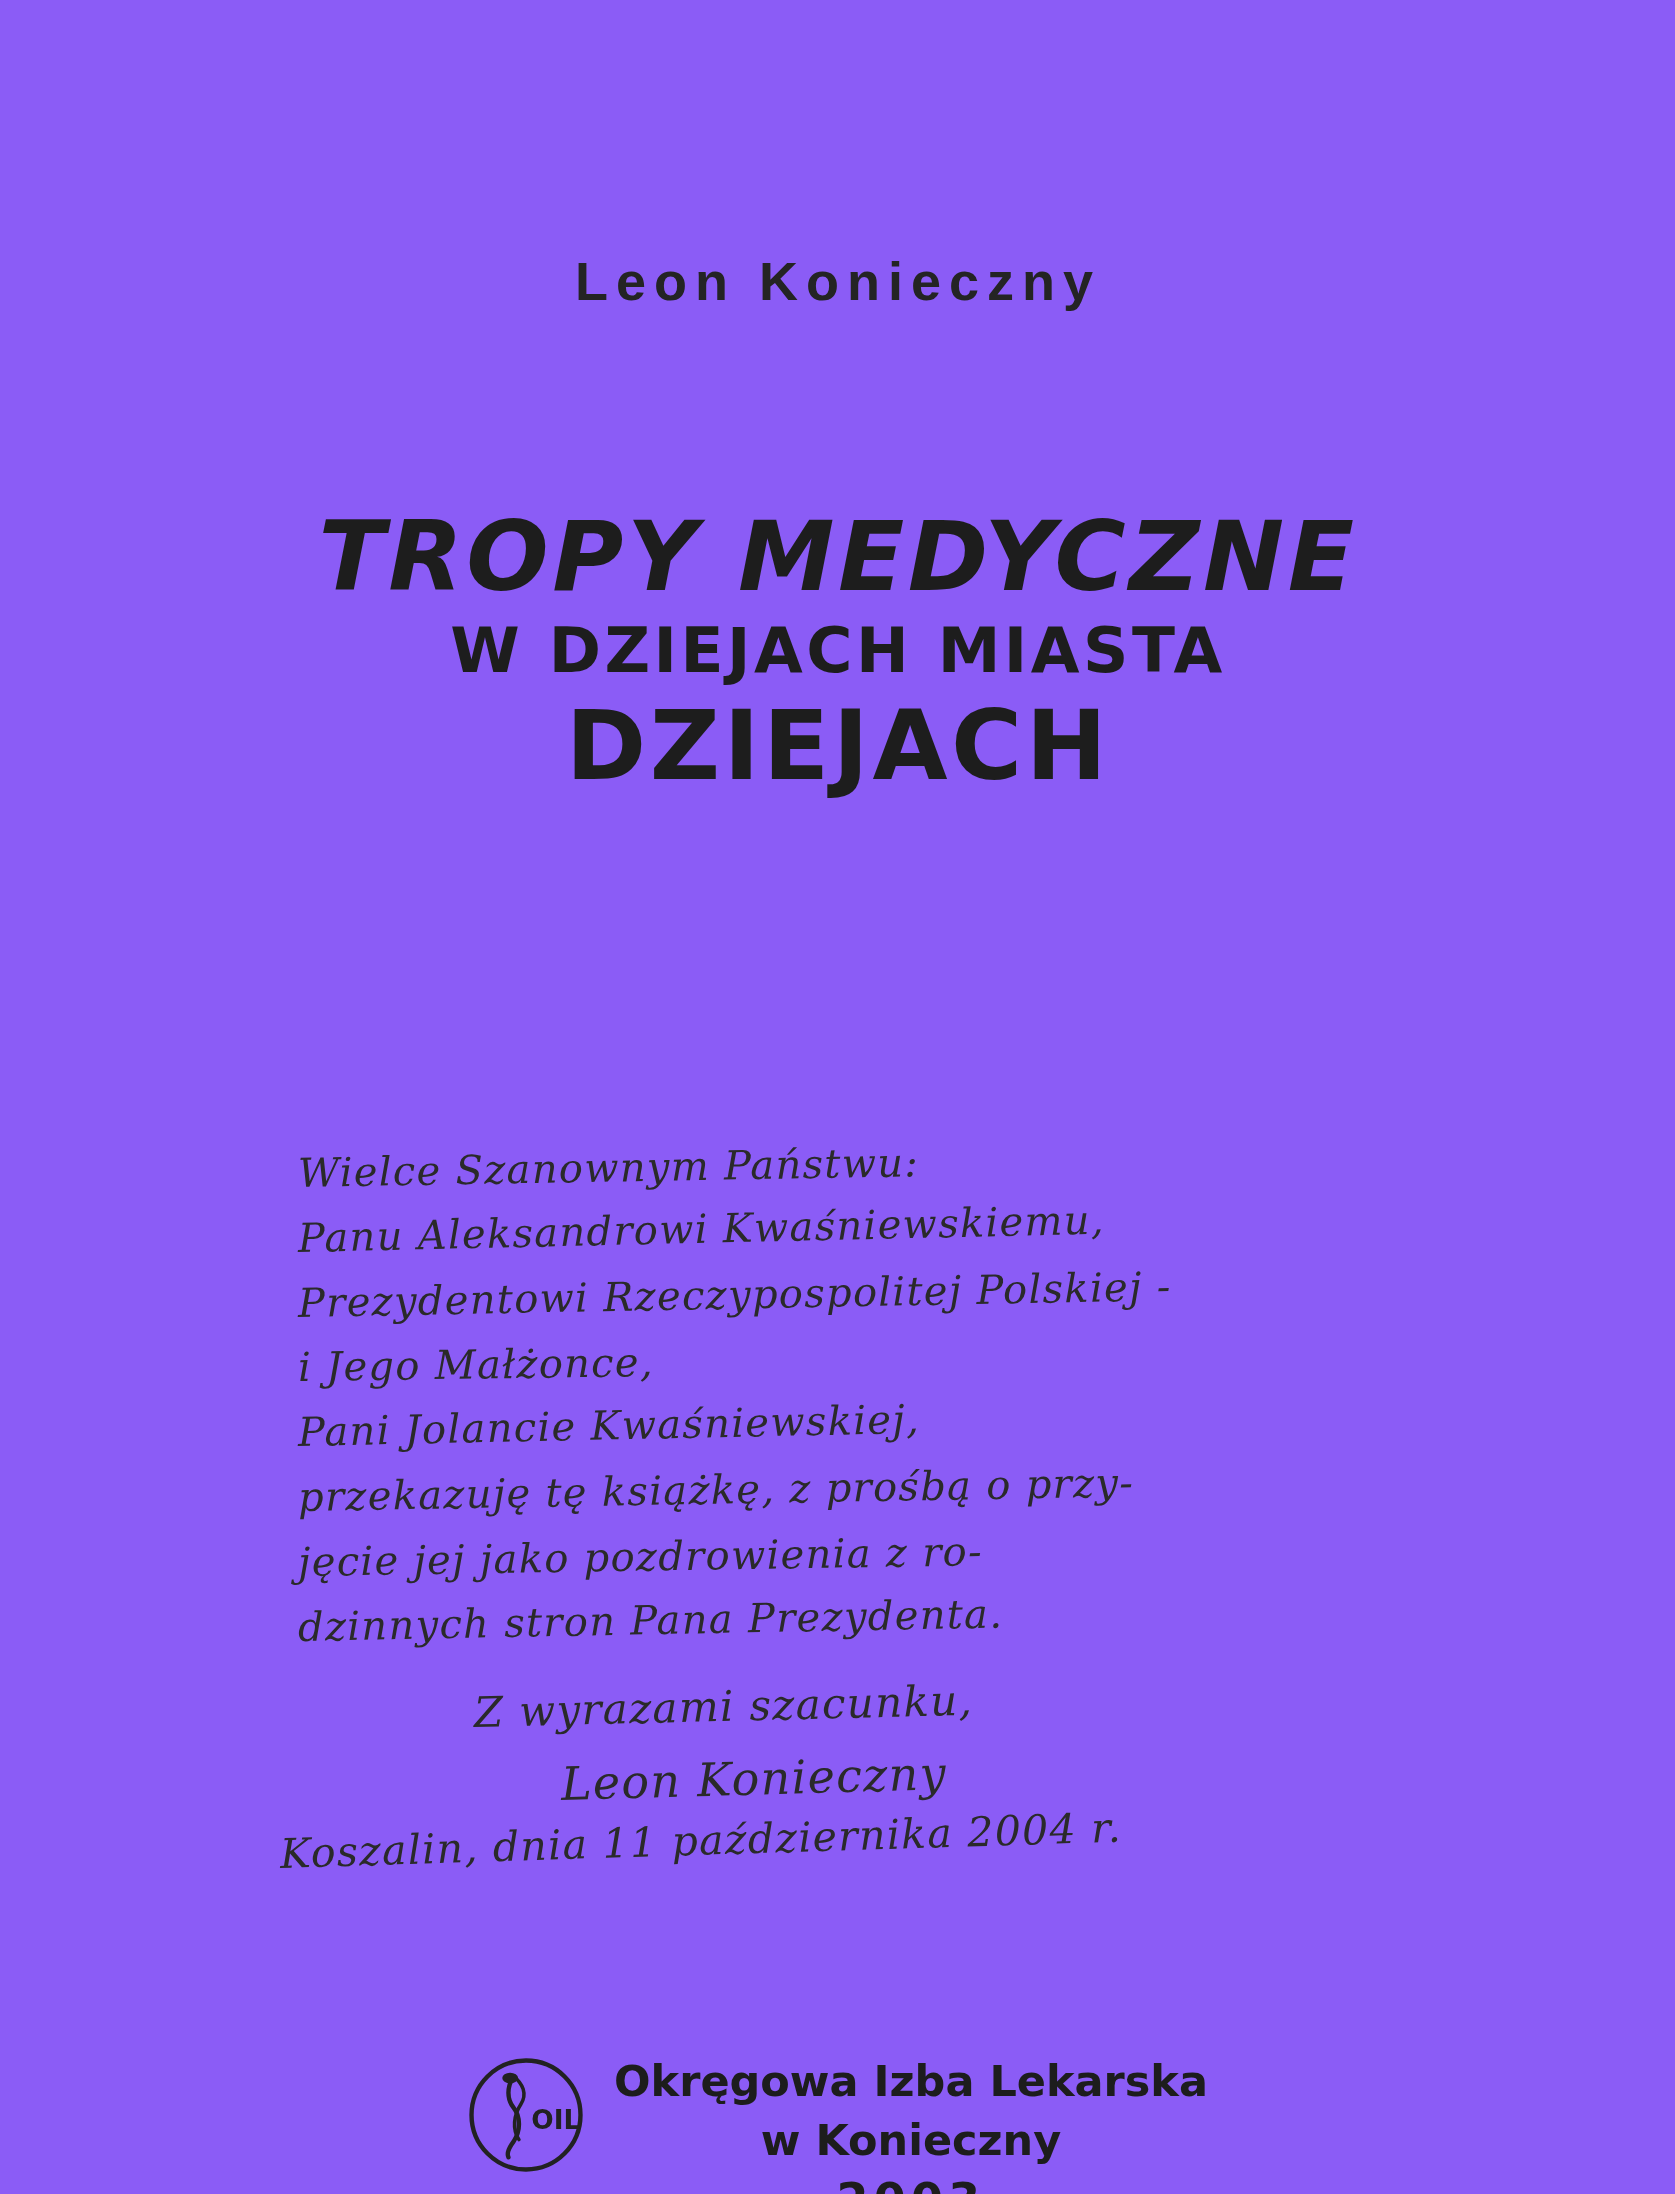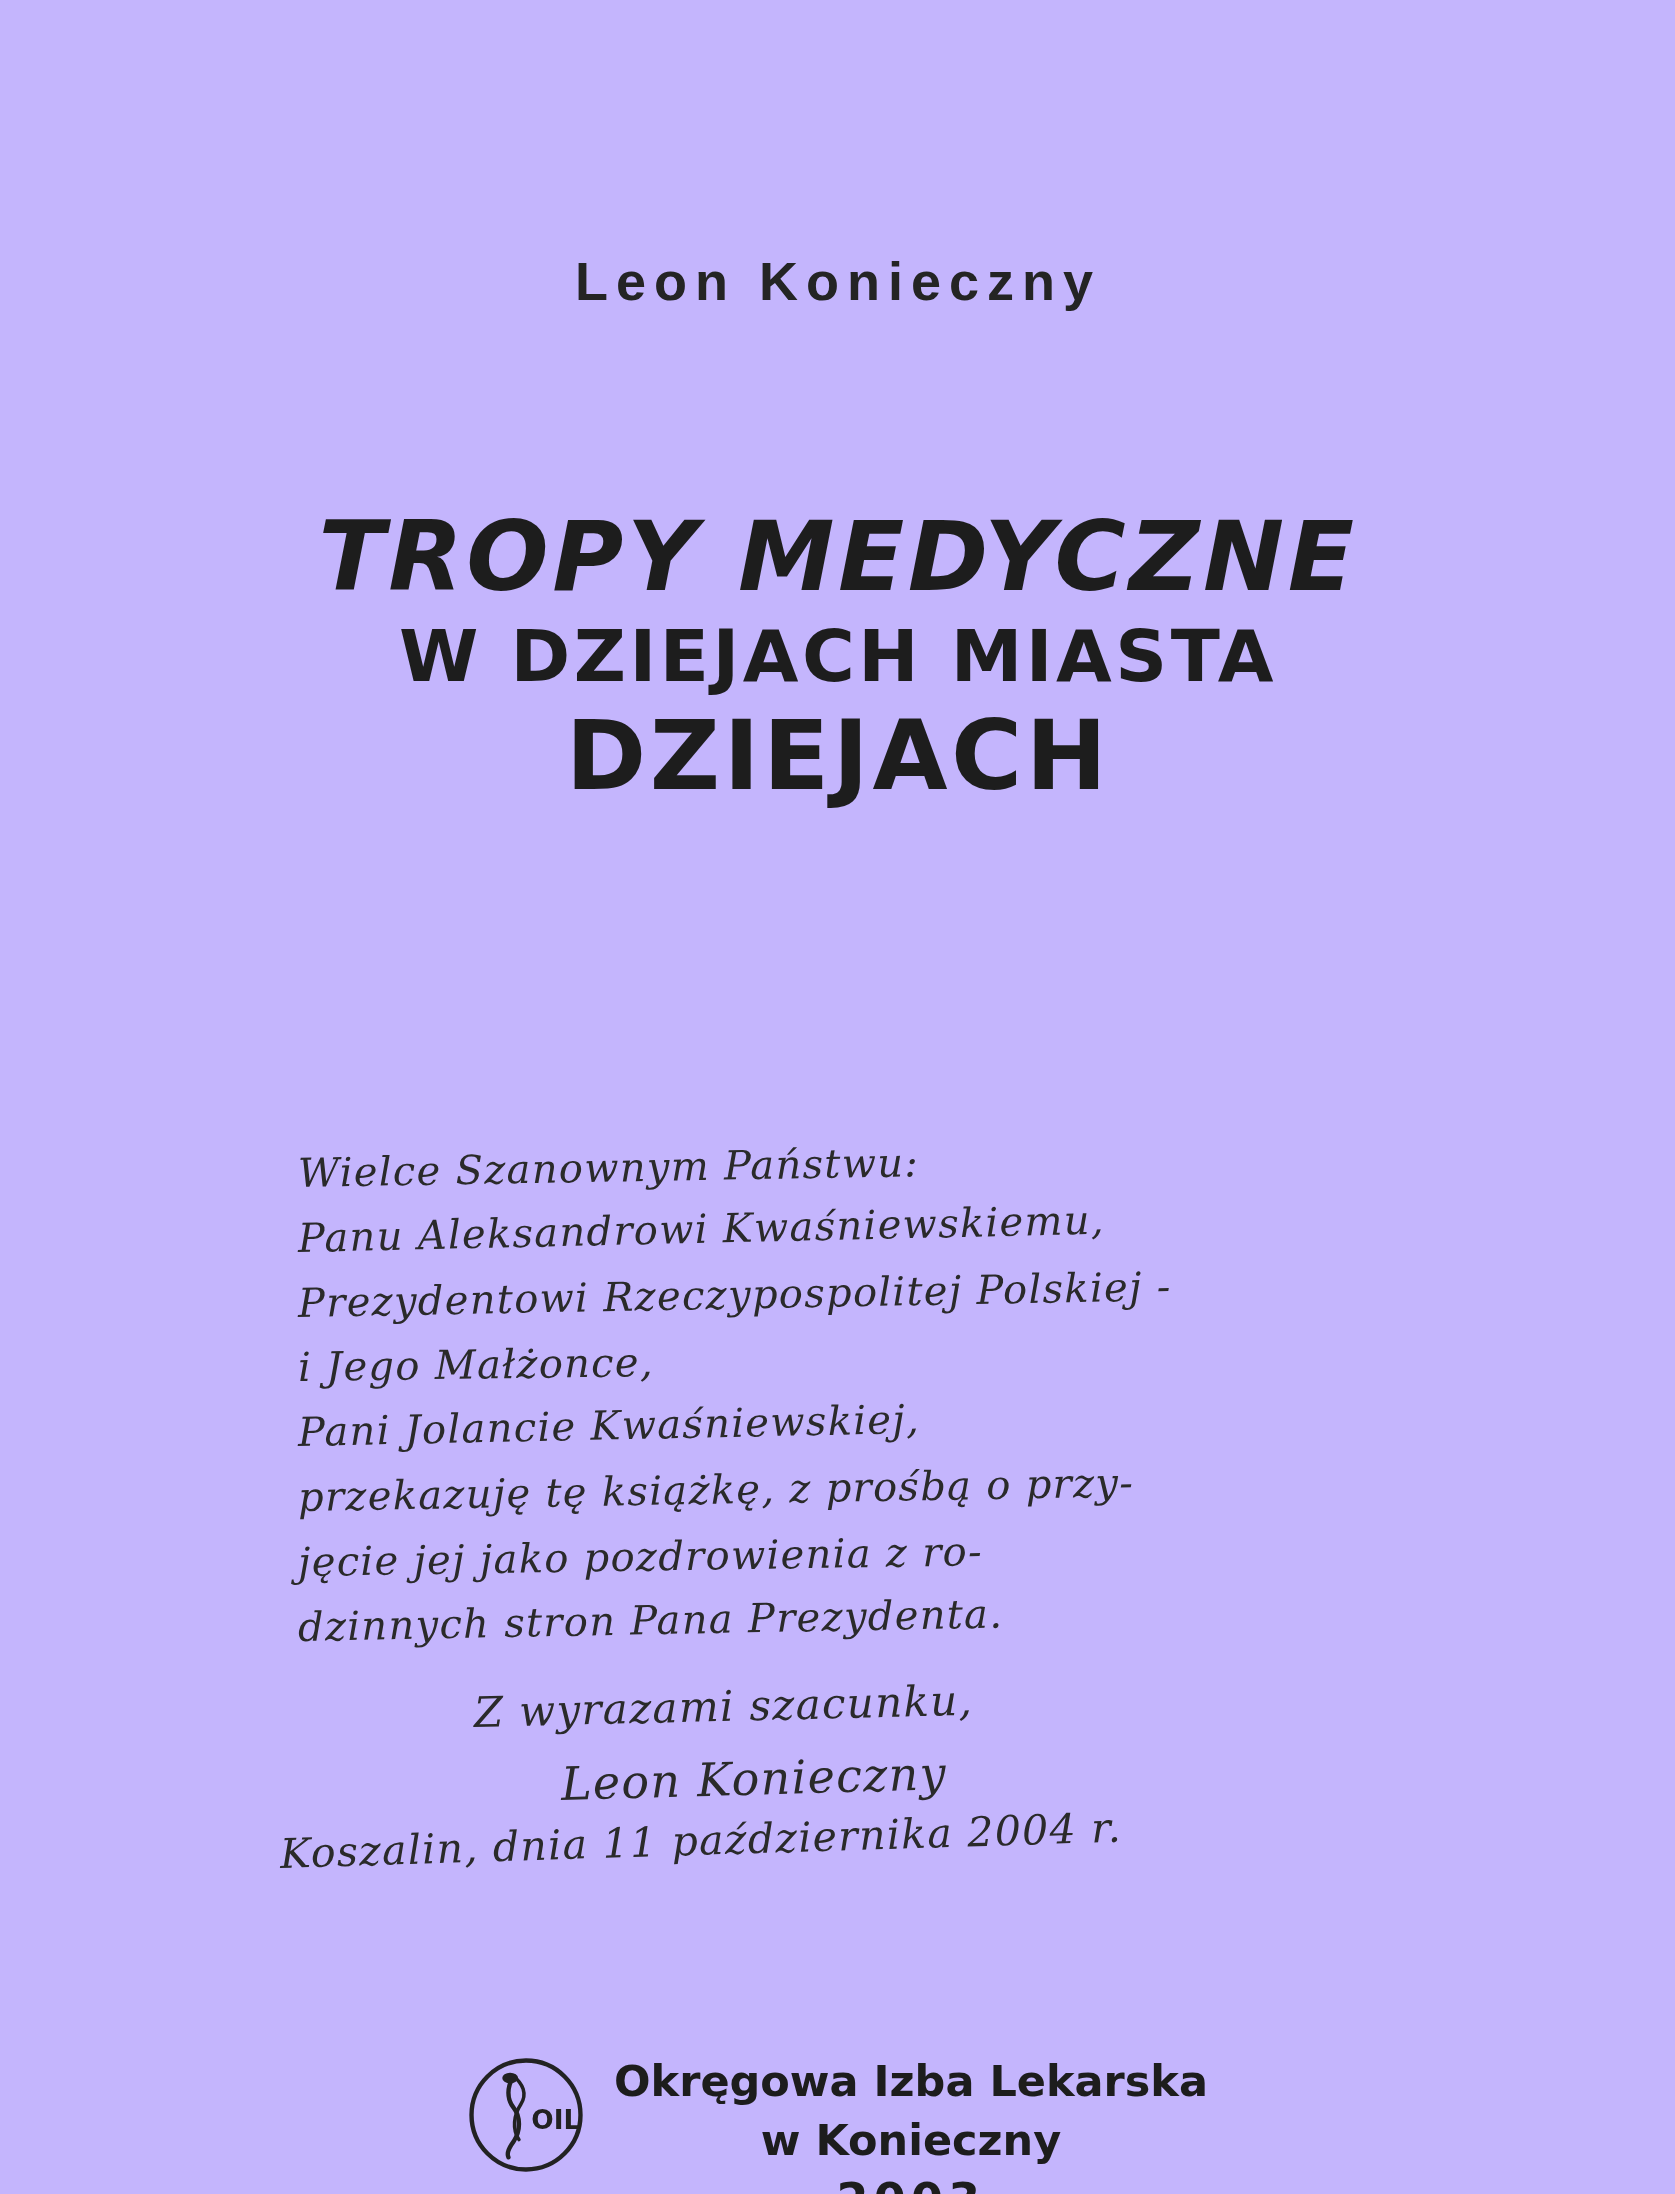--- a/index.html
+++ b/index.html
@@ -12,21 +12,21 @@
     height: 2195px;
     position: relative;
     font-family: "Liberation Sans", sans-serif;
     color: #1b1b1b;
     overflow: hidden;
   }
 
   .page {
     position: absolute;
     inset: 0;
-    background: #c4b5fd;
+    background: #8b5cf6;
   }
 
   
   .author {
     position: absolute;
     top: 250px;
     left: 0;
     width: 100%;
     text-align: center;
     font-family: "Liberation Sans", sans-serif;
@@ -47,21 +47,21 @@
     font-weight: bold;
     color: #1d1d1d;
   }
   .title-line {
     font-size: 95px;
     line-height: 1.18;
     letter-spacing: 3.5px;
     white-space: nowrap;
   }
   .title-line.l1 { font-size: 97px; font-style: italic; }
-  .title-line.l2 { font-size: 72px; }
+  .title-line.l2 { font-size: 63px; }
   .title-line.l3 { font-size: 97px; }
 
   
   .dedication {
     position: absolute;
     top: 1141px;
     left: 298px;
     width: 1159px;
     font-family: "DejaVu Serif", serif;
     font-style: italic;

